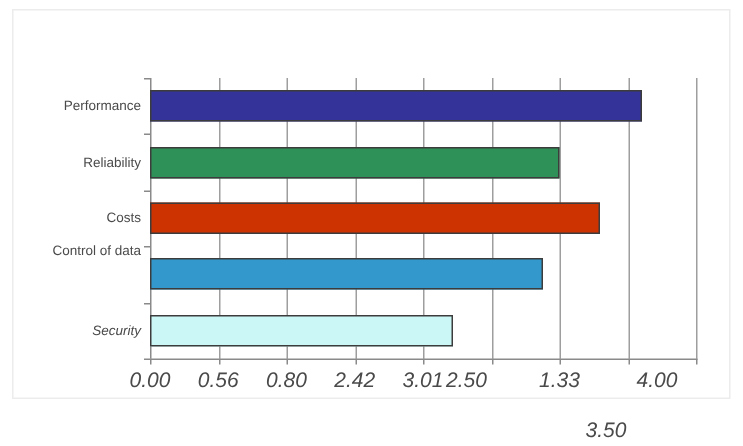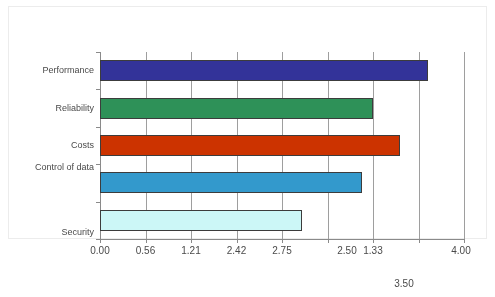--- a/index.html
+++ b/index.html
@@ -12,21 +12,21 @@
     height: 297px;
     font-family: "Liberation Sans", sans-serif;
     overflow: hidden;
   }
 
   #chart-card {
     position: absolute;
     left: 8px;
     top: 6px;
     width: 479px;
-    height: 233px;
+    height: 260px;
     background: #ffffff;
     border: 1px solid #ececec;
     box-sizing: border-box;
   }
 
   .gridline {
     position: absolute;
     top: 0;
     width: 1px;
     height: 187px;
@@ -85,22 +85,23 @@
     color: #4a4a4a;
     white-space: nowrap;
   }
 
   .xtick-label {
     position: absolute;
     top: 238px;
     width: 44px;
     margin-left: -22px;
     text-align: center;
-    font-size: 10px;
+    font-size: 14px;
     color: #4a4a4a;
+    font-style: italic;
   }
 </style>
 </head>
 <body>
 
 <div id="chart-card">
 
   <div id="gridlines">
       <div class="gridline axis-line" style="left: 91px; top: 45px; height: 187px; background: rgb(138, 138, 138);"></div>
       <div class="gridline" style="left: 136.5px; top: 45px; height: 187px; background: rgb(158, 158, 158);"></div>
@@ -129,48 +130,48 @@
       <div class="bar-row" style="top: 202.8px;">
         <div class="bar" title="Security: 2.22" style="left: 91px; width: 202.02px; background: rgb(204, 247, 247); border-color: rgb(60, 60, 60);"></div>
       </div>
     </div>
 
   <div id="cat-labels">
       <div class="catlabel-wrap" style="top: 58.2px; width: 85px; color: rgb(74, 74, 74);">Performance</div>
       <div class="catlabel-wrap" style="top: 95.6px; width: 85px; color: rgb(74, 74, 74);">Reliability</div>
       <div class="catlabel-wrap" style="top: 133px; width: 85px; color: rgb(74, 74, 74);">Costs</div>
       <div class="catlabel-wrap" style="top: 155px; width: 85px; color: rgb(74, 74, 74);">Control of data</div>
-      <div class="catlabel-wrap" style="top: 220px; width: 85px; color: rgb(74, 74, 74);">Security</div>
+      <div class="catlabel-wrap" style="top: 208px; width: 85px; color: rgb(74, 74, 74); font-style: italic;">Security</div>
     </div>
 
   <div id="yticks">
       <div class="ytick-mark" style="top: 45px; background: rgb(138, 138, 138);"></div>
       <div class="ytick-mark" style="top: 82.4px; background: rgb(138, 138, 138);"></div>
       <div class="ytick-mark" style="top: 119.8px; background: rgb(138, 138, 138);"></div>
       <div class="ytick-mark" style="top: 157.2px; background: rgb(138, 138, 138);"></div>
       <div class="ytick-mark" style="top: 194.6px; background: rgb(138, 138, 138);"></div>
       <div class="ytick-mark" style="top: 232px; background: rgb(138, 138, 138);"></div>
     </div>
 
   <div id="axis-bottom"></div>
 
   <div id="xticks">
       <div class="tick-mark" style="left: 91px; background: rgb(138, 138, 138);"></div>
       <div class="xtick-label" style="left: 91px; color: rgb(74, 74, 74);">0.00</div>
       <div class="tick-mark" style="left: 136.5px; background: rgb(138, 138, 138);"></div>
       <div class="xtick-label" style="left: 136.5px; color: rgb(74, 74, 74);">0.56</div>
       <div class="tick-mark" style="left: 182px; background: rgb(138, 138, 138);"></div>
-      <div class="xtick-label" style="left: 182px; color: rgb(74, 74, 74);">1.21</div>
+      <div class="xtick-label" style="left: 182px; color: rgb(74, 74, 74);">0.80</div>
       <div class="tick-mark" style="left: 227.5px; background: rgb(138, 138, 138);"></div>
       <div class="xtick-label" style="left: 227.5px; color: rgb(74, 74, 74);">2.42</div>
       <div class="tick-mark" style="left: 273px; background: rgb(138, 138, 138);"></div>
-      <div class="xtick-label" style="left: 273px; color: rgb(74, 74, 74);">2.75</div>
+      <div class="xtick-label" style="left: 273px; color: rgb(74, 74, 74);">3.01</div>
       <div class="tick-mark" style="left: 318.5px; background: rgb(138, 138, 138);"></div>
-      <div class="xtick-label" style="left: 338px; color: rgb(74, 74, 74); text-align: center;">2.50</div>
+      <div class="xtick-label" style="left: 302px; color: rgb(74, 74, 74); text-align: center;">2.50</div>
       <div class="tick-mark" style="left: 364px; background: rgb(138, 138, 138);"></div>
       <div class="xtick-label" style="left: 364px; color: rgb(74, 74, 74);">1.33</div>
       <div class="tick-mark" style="left: 409.5px; background: rgb(138, 138, 138);"></div>
       <div class="xtick-label" style="left: 395px; color: rgb(74, 74, 74); margin-top: 33px;">3.50</div>
       <div class="tick-mark" style="left: 455px; background: rgb(138, 138, 138);"></div>
-      <div class="xtick-label" style="left: 452px; color: rgb(74, 74, 74);">4.00</div>
+      <div class="xtick-label" style="left: 429px; color: rgb(74, 74, 74);">4.00</div>
     </div>
 
 </div>
 
 </body></html>

